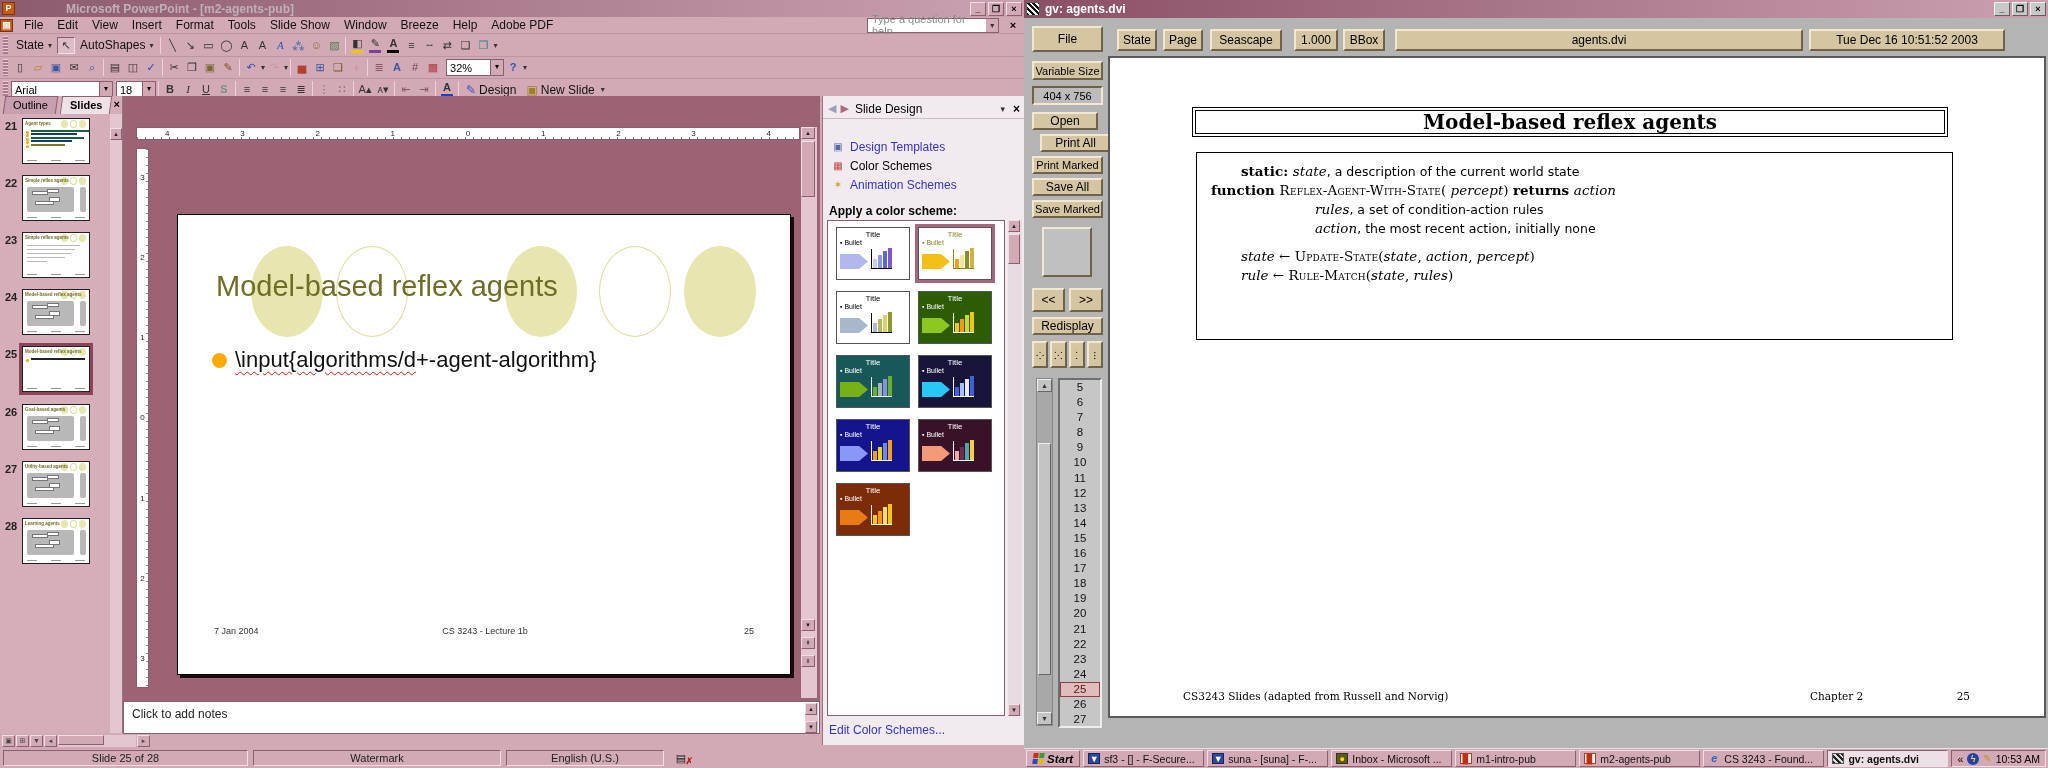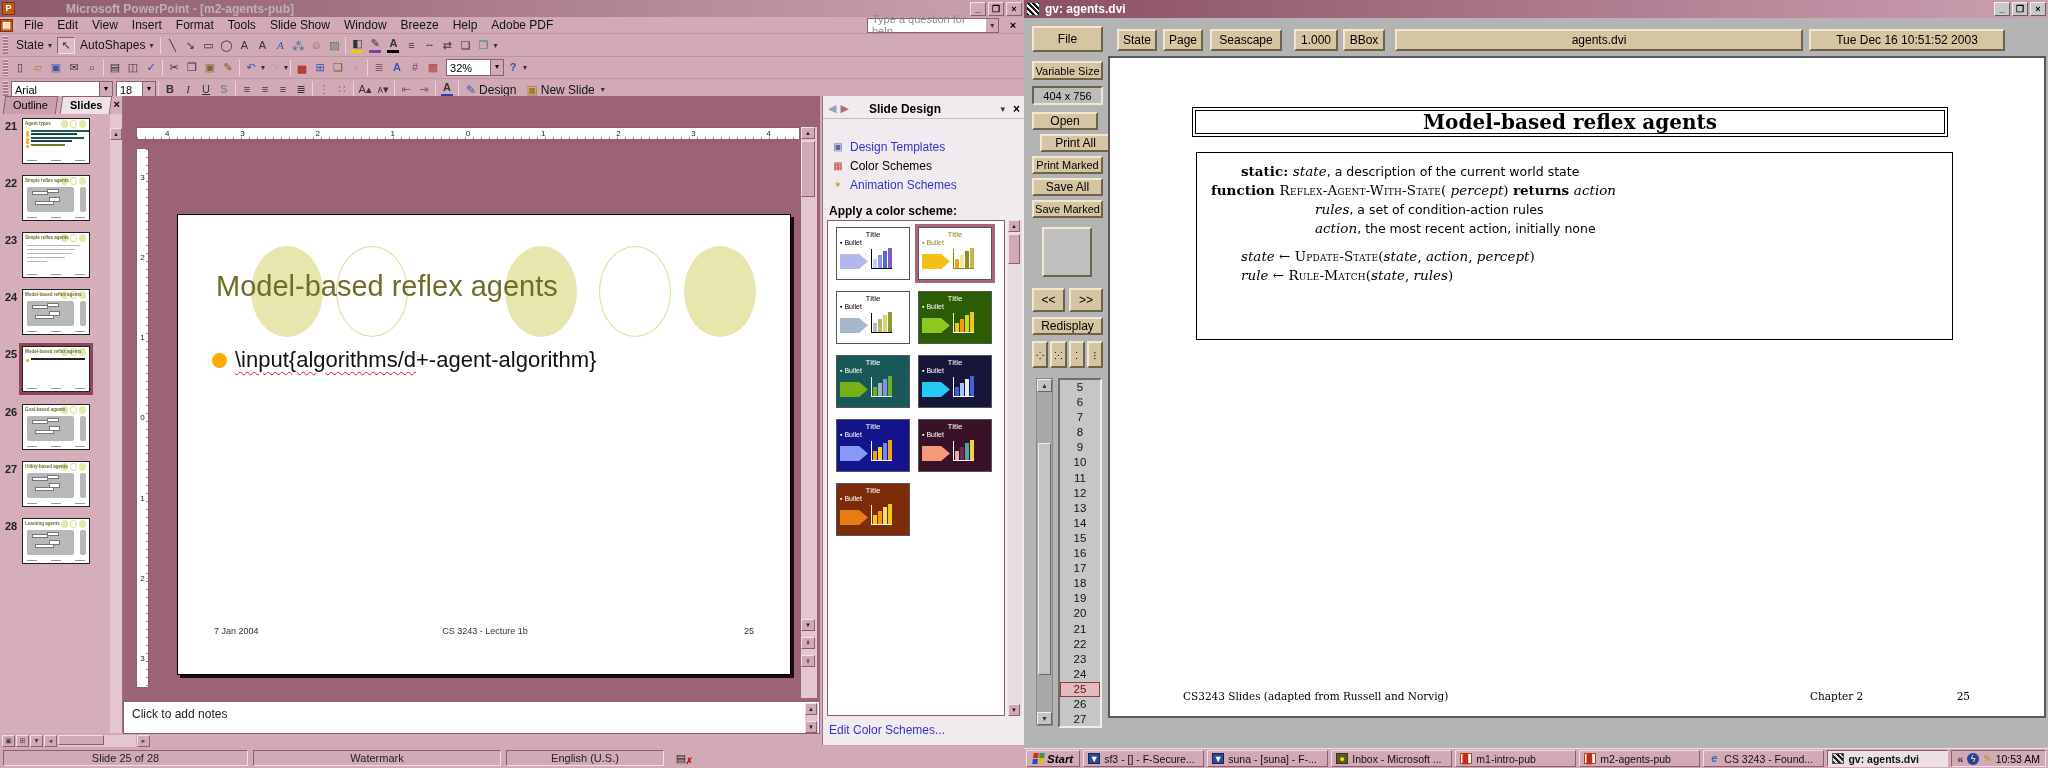--- a/index.html
+++ b/index.html
@@ -87,21 +87,21 @@
   #bottom-row{position:absolute;left:0;top:734px;width:820px;height:14px;background:#d2aab6;display:flex;align-items:center;gap:1px;padding-left:2px;}
   .viewbtn{width:13px;height:12px;background:#d2aab6;border:1px solid;border-color:#f2dee6 #8a6070 #8a6070 #f2dee6;font-size:7px;line-height:10px;text-align:center;color:#444;}
   #hs-track{width:78px;height:12px;background:#e3c6cf;display:flex;}
   #hs-thumb{width:46px;height:10px;background:#d2aab6;border:1px solid;border-color:#f2dee6 #8a6070 #8a6070 #f2dee6;}
 
   
   #task-pane{position:absolute;left:822px;top:96px;width:202px;height:649px;background:#f1ebef;border-left:1px solid #9a7280;}
   #tp-header{position:absolute;left:0;top:3px;width:202px;height:20px;display:flex;align-items:center;padding:0 5px;font-size:12px;color:#000;border-bottom:1px solid #c8bcc2;}
   #tp-header .nav{font-size:11px;margin-right:4px;}
   #tp-header .back{color:#9aa0b4;} #tp-header .fwd{color:#b06a80;}
-  #tp-header .ttl{margin-left:16px;font-weight:bold;}
+  #tp-header .ttl{margin-left:2px;font-weight:normal;}
   #tp-header .dd{margin-left:auto;font-size:9px;color:#333;}
   #tp-header .cls{margin-left:8px;font-weight:bold;font-size:12px;}
   .tp-link{position:absolute;left:8px;display:flex;align-items:center;gap:5px;font-size:12px;color:#3333cc;}
   .tp-link.current{color:#000;}
   .tp-ico{width:14px;height:12px;font-size:10px;line-height:12px;text-align:center;}
   #tp-apply{position:absolute;left:6px;top:108px;font-size:12px;font-weight:bold;color:#000;}
   #tp-list{position:absolute;left:4px;top:124px;width:178px;height:496px;background:#fff;border:1px solid #8a6070;}
   #tp-scroll{position:absolute;right:2px;top:124px;width:14px;height:496px;background:#e8dce2;}
   #tp-scroll .tpthumb{position:absolute;left:0;top:14px;width:12px;height:30px;background:#d2aab6;border:1px solid;border-color:#f2dee6 #8a6070 #8a6070 #f2dee6;}
   .scheme{position:absolute;width:74px;height:53px;border:1px solid #555;padding:2px 3px;}

